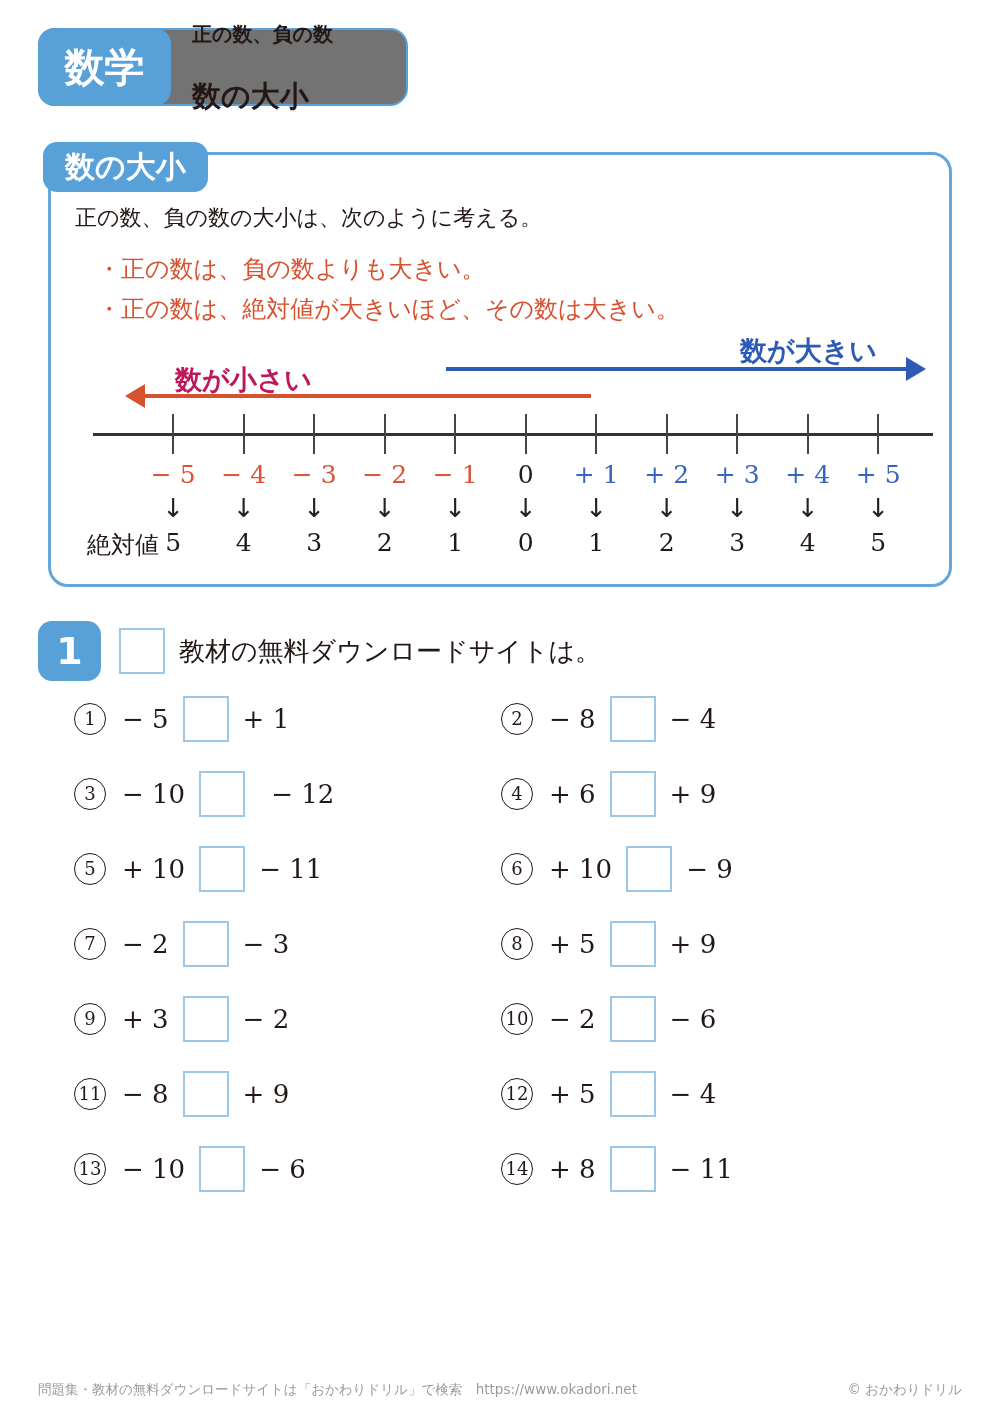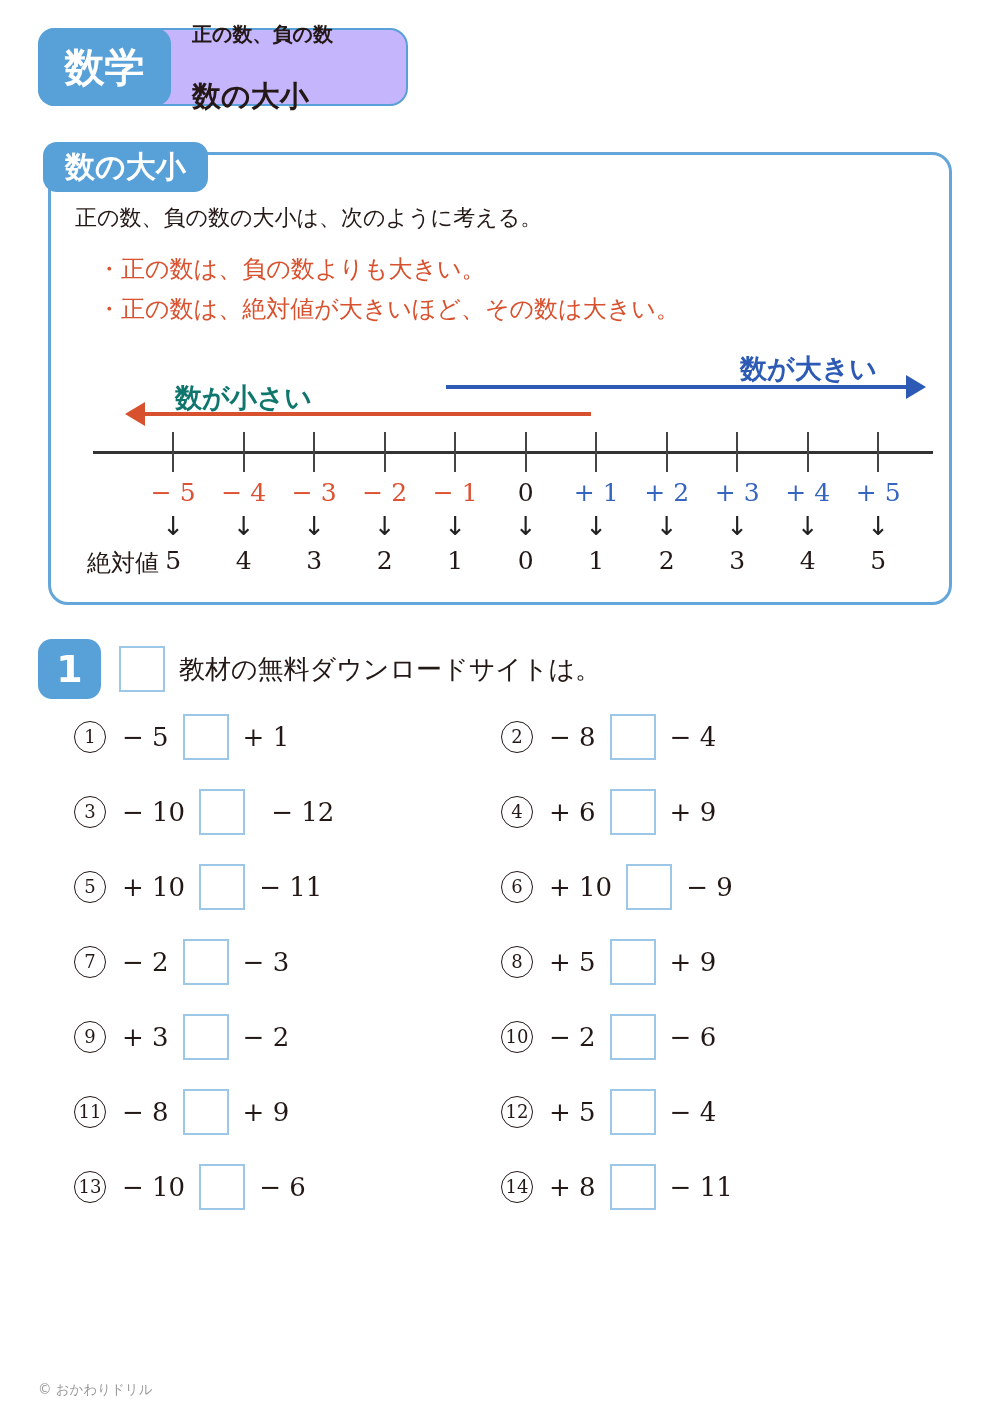--- a/index.html
+++ b/index.html
@@ -3,44 +3,44 @@
 <meta charset="utf-8">
 <style>
   * { box-sizing: border-box; margin: 0; padding: 0; }
   html,body { width:1000px; height:1415px; background:#ffffff; }
   body { position:relative; font-family:"DejaVu Serif", serif; color:#231815; overflow:hidden; }
   .page { padding:28px 38px 0 38px; }
 
   
   .header-wrap { position:relative; height:78px; width:380px; }
   .header-box { position:absolute; left:0; top:0; width:370px; height:78px;
-    border:2.5px solid #58a0d8; border-radius:18px; background:#c4b5fd;
+    border:2.5px solid #58a0d8; border-radius:18px; background:#737373;
     padding-left:152px; display:flex; flex-direction:column; justify-content:center;gap:32px; }
   .subject-badge { position:absolute; left:0; top:0; width:133px; height:78px;
     background:#58a0d8; border-radius:16px; color:#fff; display:flex; align-items:center;
     justify-content:center; font-family:"DejaVu Sans", sans-serif; font-weight:bold; font-size:40px; z-index:2; }
   .header-line1 { font-size:20px; font-weight:bold; font-family:"DejaVu Sans", sans-serif; line-height:26px;}
   .header-line2 { font-size:29px; font-weight:bold; font-family:"DejaVu Sans", sans-serif; line-height:34px;}
 
   
   .explain-box { position:relative; margin-top:46px; margin-left:10px; width:904px;
     border:3px solid #64a6d9; border-radius:20px; padding:46px 24px 18px 24px; background:#fff; }
   .explain-title { position:absolute; top:-13px; left:-8px; height:50px; padding:0 22px;
     background:#58a0d8; border-radius:14px; color:#fff; font-family:"DejaVu Sans", sans-serif;
     font-weight:bold; font-size:30px; display:inline-flex; align-items:center; z-index:2; }
   .intro { font-size:22px; line-height:34px; }
   .bullets { list-style:none; color:#d8512e; font-size:24px; line-height:40px; margin:14px 0 0 22px; }
   .note { font-size:22px; line-height:30px; margin:4px 0 0 22px; }
   .rule-line { color:#d8512e; font-size:23px; font-weight:bold; margin-top:44px; }
 
   
-  .diagram { position:relative; height:237px; margin-top:18px;text-decoration:underline; }
+  .diagram { position:relative; height:237px; margin-top:0;text-decoration:underline; }
   .label-bigger { position:absolute; top:4px; right:48px; color:#2d5ab5;
     font-family:"DejaVu Sans", sans-serif; font-weight:bold; font-size:27px; }
-  .label-smaller { position:absolute; top:33px; left:100px; color:#0f766e;
+  .label-smaller { position:absolute; top:33px; left:100px; color:#be185d;
     font-family:"DejaVu Sans", sans-serif; font-weight:bold; font-size:27px; }
   .arrow-blue { position:absolute; top:38px; left:371px; width:462px; height:4px; background:#2d5ab5; }
   .arrow-blue .head { position:absolute; right:-18px; top:-10px; width:0; height:0;
     border-left:20px solid #2d5ab5; border-top:12px solid transparent; border-bottom:12px solid transparent; }
   .arrow-red { position:absolute; top:65px; left:68px; width:448px; height:4px; background:#d8512e; }
   .arrow-red .head { position:absolute; left:-18px; top:-10px; width:0; height:0;
     border-right:20px solid #d8512e; border-top:12px solid transparent; border-bottom:12px solid transparent; }
   .axis { position:absolute; top:104px; left:18px; width:840px; height:2.5px; background:#333; }
   .cols { position:absolute; top:85px; left:63px; display:flex; }
   .col { width:70.5px; display:flex; flex-direction:column; align-items:center; }
@@ -272,14 +272,15 @@
       <span class="circle-num">14</span>
       <span class="operand">+ 8</span>
       <span class="ans-box"></span>
       <span class="operand" style="margin-left:0">− 11</span>
     </div>
   </div>
 
 </div>
 
 <div class="footer">
+  <span>問題集・教材の無料ダウンロードサイトは「おかわりドリル」で検索　https://www.okadori.net</span>
   <span>© おかわりドリル</span>
 </div>
 
 </body></html>

